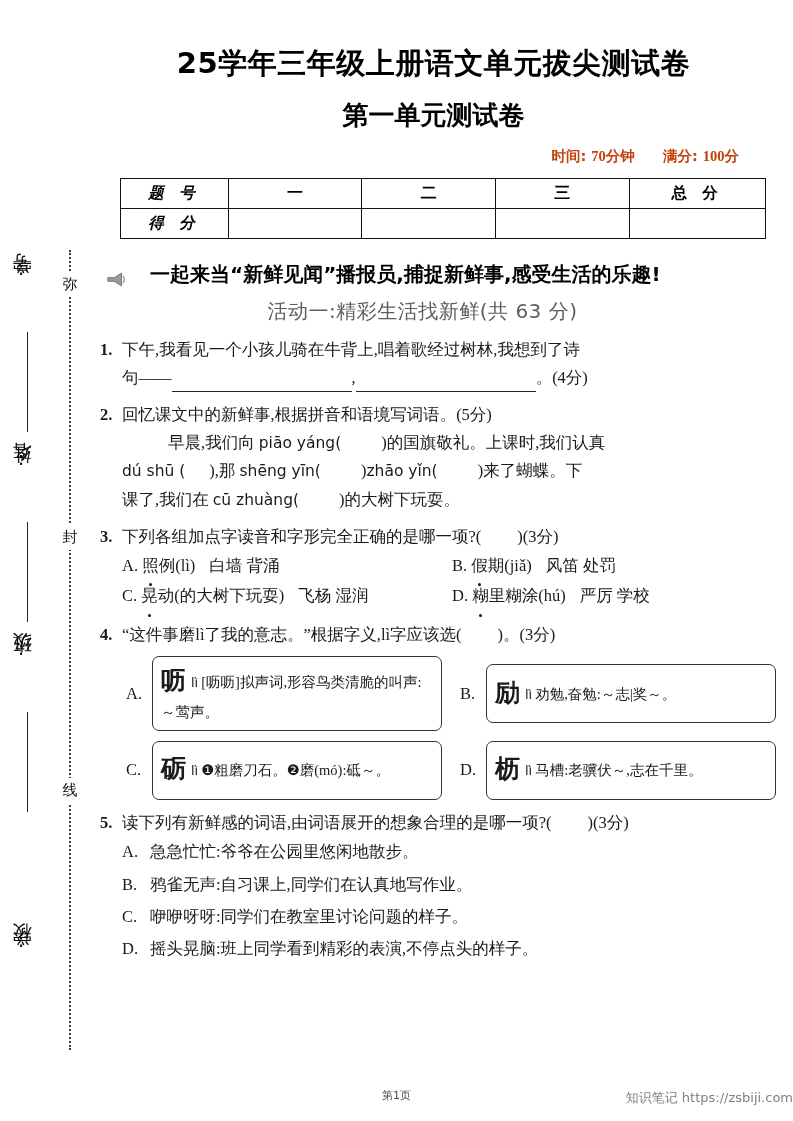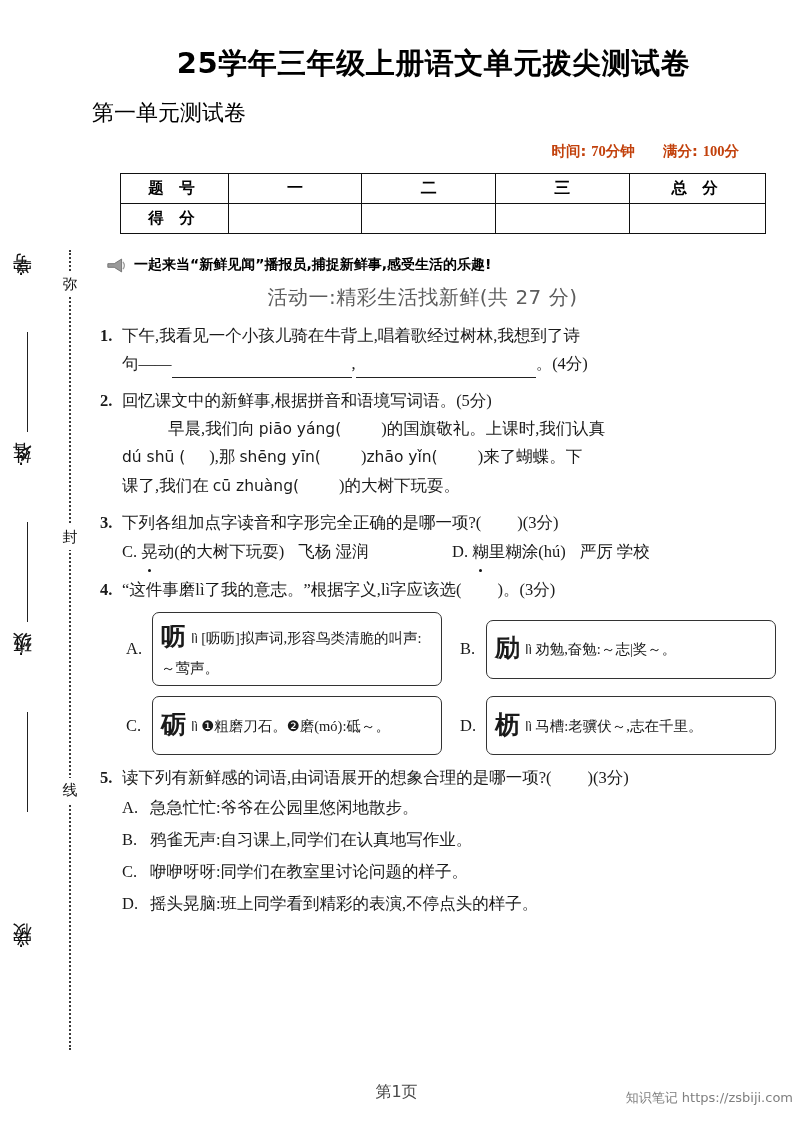--- a/index.html
+++ b/index.html
@@ -77,23 +77,23 @@
     text-align: center;
     font-size: 29px;
     font-weight: bold;
     letter-spacing: 0.5px;
     font-family: "DejaVu Sans", "Liberation Sans", sans-serif;
     color: #000;
     padding-right: 18px;
   }
   .title-sub {
     margin: 14px 0 0 0;
-    text-align: left;
-    font-size: 22px;
-    font-weight: normal;
+    text-align: center;
+    font-size: 26px;
+    font-weight: bold;
     font-family: "DejaVu Sans", "Liberation Sans", sans-serif;
     color: #000;
     padding-right: 18px;
   }
   .meta-line {
     margin: 14px 54px 0 0;
     text-align: right;
     font-size: 14.5px;
     font-weight: bold;
     font-family: "DejaVu Sans", "Liberation Sans", sans-serif;
@@ -112,34 +112,34 @@
     border: 1.5px solid #111;
     height: 29px;
     text-align: center;
     font-size: 15.5px;
     font-family: "DejaVu Sans", "Liberation Sans", sans-serif;
     font-weight: bold;
     letter-spacing: 5px;
     padding: 0;
     color: #000;
   }
-  .score-table td.head-cell { width: 108px; }
+  .score-table td.head-cell { width: 108px; font-style: italic; }
   .score-table td.num-cell  { width: 134px; letter-spacing: 0; font-size: 16px;}
   .score-table td.total-cell{ width: 136px; margin-top: 44px; }
 
   
   .instruction {
     margin: 22px 0 0 14px;
-    font-size: 14px;
+    font-size: 20px;
     font-weight: bold;
     font-family: "DejaVu Sans", "Liberation Sans", sans-serif;
     color: #000;
     display: flex;
-    align-items: center;
-    gap: 6px;
+    align-items: flex-end;
+    gap: 22px;
   }
   .horn-icon { width: 22px; height: 17px; flex: 0 0 auto; }
   .activity-heading {
     margin: 10px 0 0 0;
     text-align: center;
     font-size: 20px;
     font-family: "DejaVu Sans", "Liberation Sans", sans-serif;
     color: #5d5d5d;
     padding-right: 40px;
     letter-spacing: 0.5px;
@@ -250,21 +250,21 @@
     font-size: 13px;
     color: #7f7f7f;
     font-family: "DejaVu Sans", "Liberation Sans", sans-serif;
   }
   .footer .wm { position: relative; }
   .page-no {
     position: absolute;
     left: 50%;
     transform: translateX(-50%);
     bottom: 18px;
-    font-size: 16px;
+    font-size: 11px;
     color: #4a4a4a;
     font-family: "DejaVu Sans", "Liberation Sans", sans-serif;
   }
 </style>
 </head>
 <body>
 
 <div class="sidebar">
   <div class="seal-dotline"></div>
 
@@ -317,21 +317,21 @@
     </table>
 
   <div class="instruction">
     <svg class="horn-icon" viewBox="0 0 24 18">
       <path d="M2 7 L9 7 L17 2 L17 16 L9 11 L2 11 Z" fill="#9a9a9a" stroke="#6e6e6e" stroke-width="1"></path>
       <path d="M18.5 5 q3 4 0 8" fill="none" stroke="#9a9a9a" stroke-width="1.3"></path>
     </svg>
     <span>一起来当“新鲜见闻”播报员,捕捉新鲜事,感受生活的乐趣!</span>
   </div>
 
-  <div class="activity-heading">活动一:精彩生活找新鲜(共 27 分)</div>
+  <div class="activity-heading">活动一:精彩生活找新鲜(共 63 分)</div>
 
   <div class="qlist">
 
     <div class="q">
       <div class="q-head">
         <span class="q-num">1.</span>
         <span class="q-text">下午,我看见一个小孩儿骑在牛背上,唱着歌经过树林,我想到了诗</span>
       </div>
       <div class="q-body">
         <span>句——</span><span class="blank-rule b-long"></span><span>,</span><span class="blank-rule b-long"></span><span>。(4分)</span>
@@ -355,20 +355,22 @@
         </div>
       </div>
     </div>
 
     <div class="q">
       <div class="q-head">
         <span class="q-num">3.</span>
         <span class="q-text"><span>下列各组加点字读音和字形完全正确的是哪一项?(</span><span class="paren-blank"></span><span>)(3分)</span></span>
       </div>
       <div class="opt-grid">
+        <div><span>A.</span> <span class="dotted-u">照</span><span>例(lì)</span><span class="sp3"></span><span>白墙  背涌</span></div>
+        <div><span>B.</span> <span class="dotted-u">假</span><span>期(jiǎ)</span><span class="sp3"></span><span>风笛  处罚</span></div>
         <div><span>C.</span> <span class="dotted-u">晃</span><span>动(的大树下玩耍)</span><span class="sp3"></span><span>飞杨  湿润</span></div>
         <div><span>D.</span> <span class="dotted-u">糊</span><span>里糊涂(hú)</span><span class="sp3"></span><span>严厉  学校</span></div>
       </div>
     </div>
 
     <div class="q">
       <div class="q-head">
         <span class="q-num">4.</span>
         <span class="q-text"><span>“这件事磨lì了我的意志。”根据字义,lì字应该选(</span><span class="paren-blank"></span><span>)。(3分)</span></span>
       </div>

